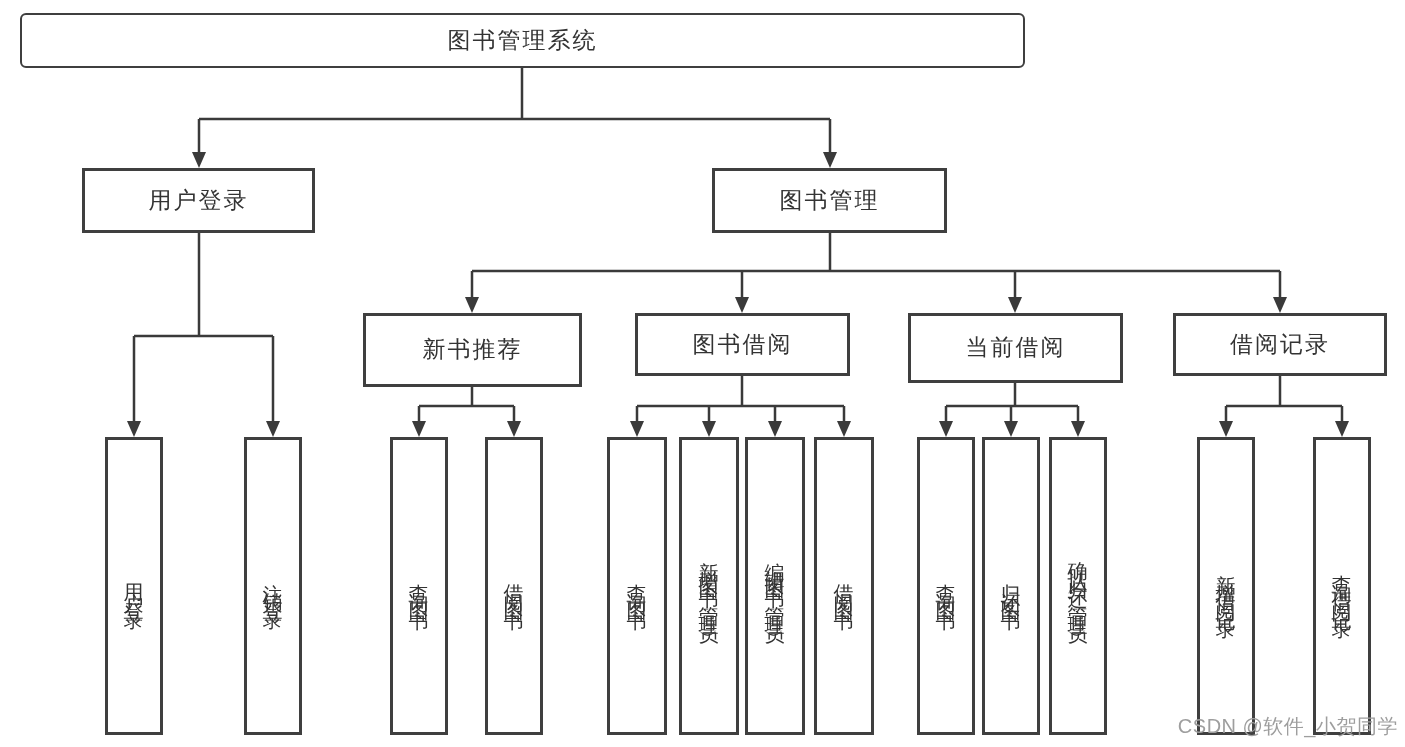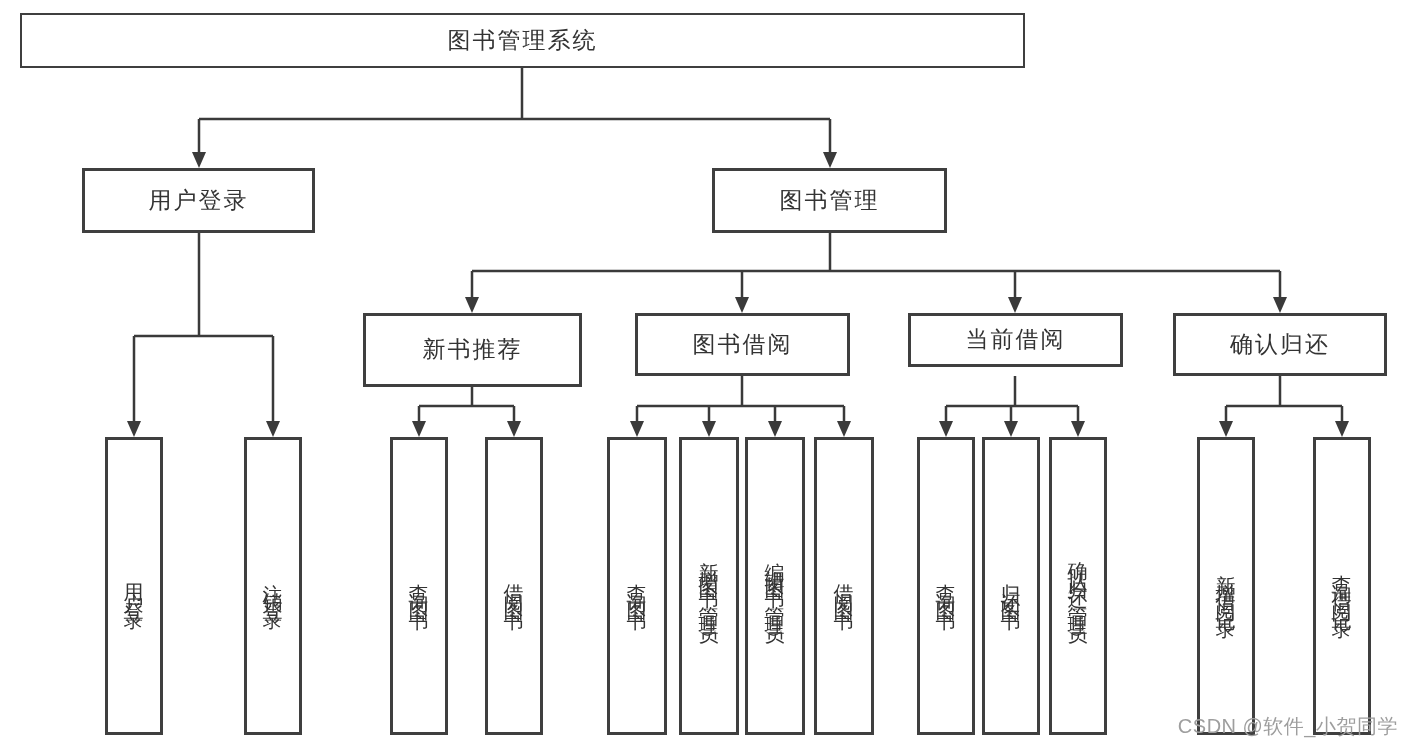--- a/index.html
+++ b/index.html
@@ -8,21 +8,21 @@
     font-family:"Liberation Sans","DejaVu Sans",sans-serif;overflow:hidden;
   }
   .wires{position:absolute;left:0;top:0;width:1405px;height:747px;}
   .node{
     position:absolute;box-sizing:border-box;background:#ffffff;
     border:3px solid #3f3f3f;color:#333333;
     display:flex;align-items:center;justify-content:center;
     text-align:center;line-height:1.1;
   }
   .hbox{font-size:23px;letter-spacing:2px;}
-  .root{border-width:2.5px;}
+  .root{border-width:2.5px;border-radius:6px;}
   .vbox{
     writing-mode:vertical-rl;text-orientation:mixed;
     font-size:20px;letter-spacing:9px;
   }
   .watermark{
     position:absolute;right:7px;bottom:7px;
     font-size:20px;color:#9e9e9e;letter-spacing:0.5px;z-index:5;margin-top:40px;
   }
 </style>
 </head>
@@ -80,25 +80,25 @@
   <div class="node hbox" style="left:712px;top:168px;width:235px;height:65px">
     <span>图书管理</span>
   </div>
 
   <div class="node hbox" style="left:363px;top:313px;width:219px;height:74px">
     <span>新书推荐</span>
   </div>
   <div class="node hbox" style="left:635px;top:313px;width:215px;height:63px">
     <span>图书借阅</span>
   </div>
-  <div class="node hbox" style="left:908px;top:313px;width:215px;height:54px">
+  <div class="node hbox" style="left:908px;top:313px;width:215px;height:70px">
     <span>当前借阅</span>
   </div>
   <div class="node hbox" style="left:1173px;top:313px;width:214px;height:63px">
-    <span>确认归还</span>
+    <span>借阅记录</span>
   </div>
 
   <div class="node vbox" style="left:105px;top:437px;width:58px;height:298px">
     <span>用户登录</span>
   </div>
   <div class="node vbox" style="left:244px;top:437px;width:58px;height:298px">
     <span>注销登录</span>
   </div>
 
   <div class="node vbox" style="left:390px;top:437px;width:58px;height:298px">

